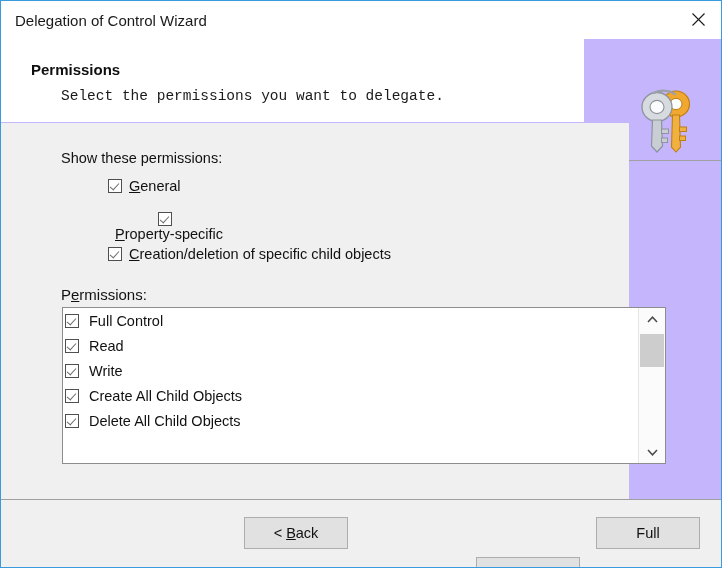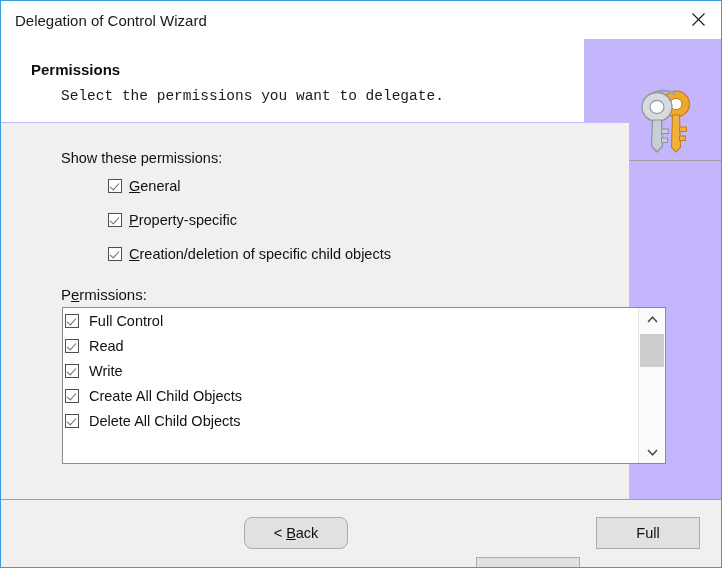--- a/index.html
+++ b/index.html
@@ -258,21 +258,21 @@
     align-items: center;
     justify-content: center;
     cursor: default;
   }
   .dlg-button u { text-decoration: underline; }
   .dlg-button.default {
     border: 2px solid #0078d7;
     background: #e1e1e1;
     box-shadow: inset 0 0 0 1px #adadad;
   }
-  #btn-back   { left: 243px; border-radius: 8px; }
+  #btn-back   { left: 243px; }
   #btn-next   { left: 353px; }
   #btn-cancel { left: 475px; margin-top: 40px; }
   #btn-help   { left: 595px; }
 </style>
 </head>
 <body>
 
 <div id="window">
 
   <div id="titlebar">
@@ -315,21 +315,21 @@
 
   <div id="body">
 
     <div id="show-label">Show these permissions:</div>
 
     <div class="check-row" style="top:55px;">
       <span class="checkbox checked"></span>
       <span class="cb-label"><u>G</u>eneral</span>
     </div>
 
-    <div class="check-row" style="top:89px;">
+    <div class="check-row" style="top:89px;flex-direction:column;">
       <span class="checkbox checked"></span>
       <span class="cb-label"><u>P</u>roperty-specific</span>
     </div>
 
     <div class="check-row" style="top:123px;">
       <span class="checkbox checked"></span>
       <span class="cb-label"><u>C</u>reation/deletion of specific child objects</span>
     </div>
 
     <div id="permissions-label">P<u>e</u>rmissions:</div>

